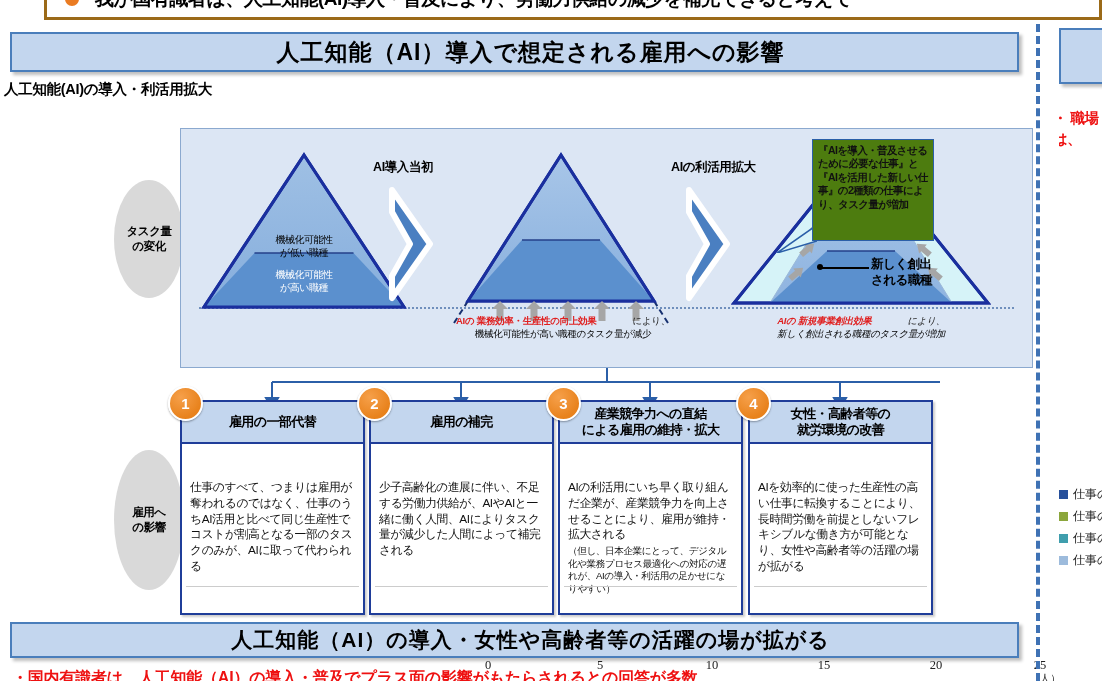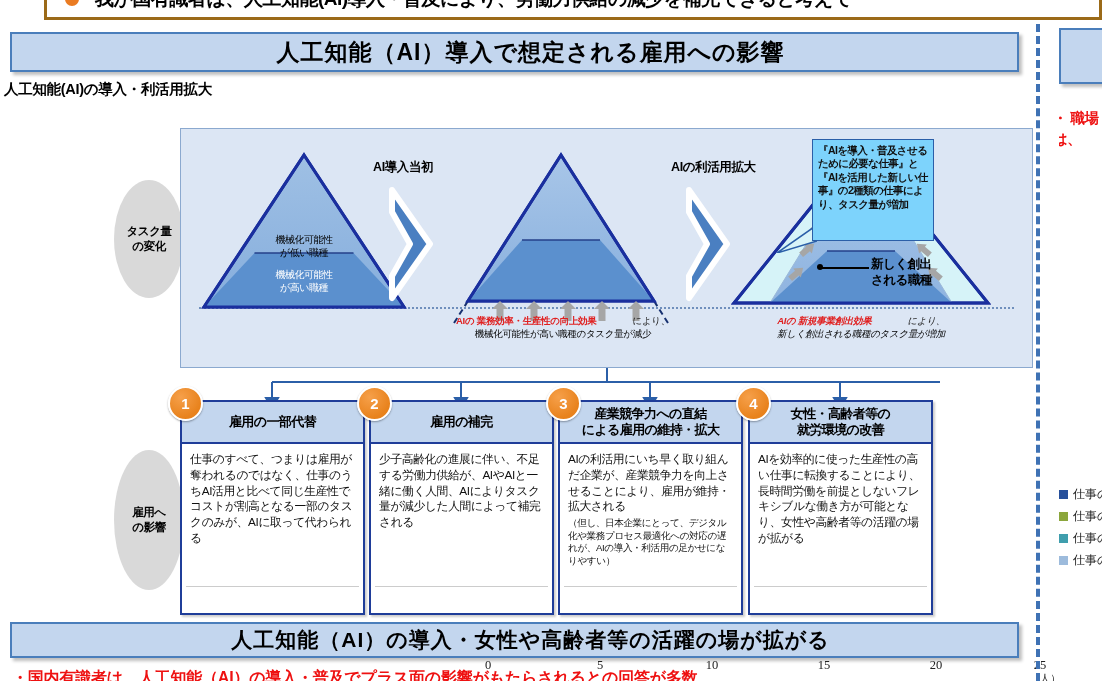--- a/index.html
+++ b/index.html
@@ -126,21 +126,21 @@
     white-space: nowrap;
   }
   .red-note b { color: #e02020; font-weight: bold; }
   .red-note span.blk { color: #1a1a1a; padding-left: 36px; }
 
   
   #callout-box {
     position: absolute;
     left: 631px; top: 10px;
     width: 122px; height: 102px;
-    background: #7dd3fc;
+    background: #4d7c0f;
     border: 1.5px solid #2b5fa8;
     box-sizing: border-box;
     padding: 4px 5px;
     font-size: 10.5px;
     line-height: 1.28;
     letter-spacing: -0.6px;
     font-weight: bold;
     color: #111;
   }
   #callout-tail {
@@ -221,20 +221,21 @@
     line-height: 1.2;
     letter-spacing: -0.6px;
     color: #000;
   }
   .card-body {
     padding: 8px 8px 0 8px;
     font-size: 11.8px;
     line-height: 1.34;
     letter-spacing: -0.4px;
     color: #111;
+    margin-top: 28px;
   }
   .card-sub {
     padding: 2px 8px 0 8px;
     font-size: 9.6px;
     line-height: 1.3;
     letter-spacing: -0.4px;
     color: #111;
   }
   .card-footline {
     position: absolute;

